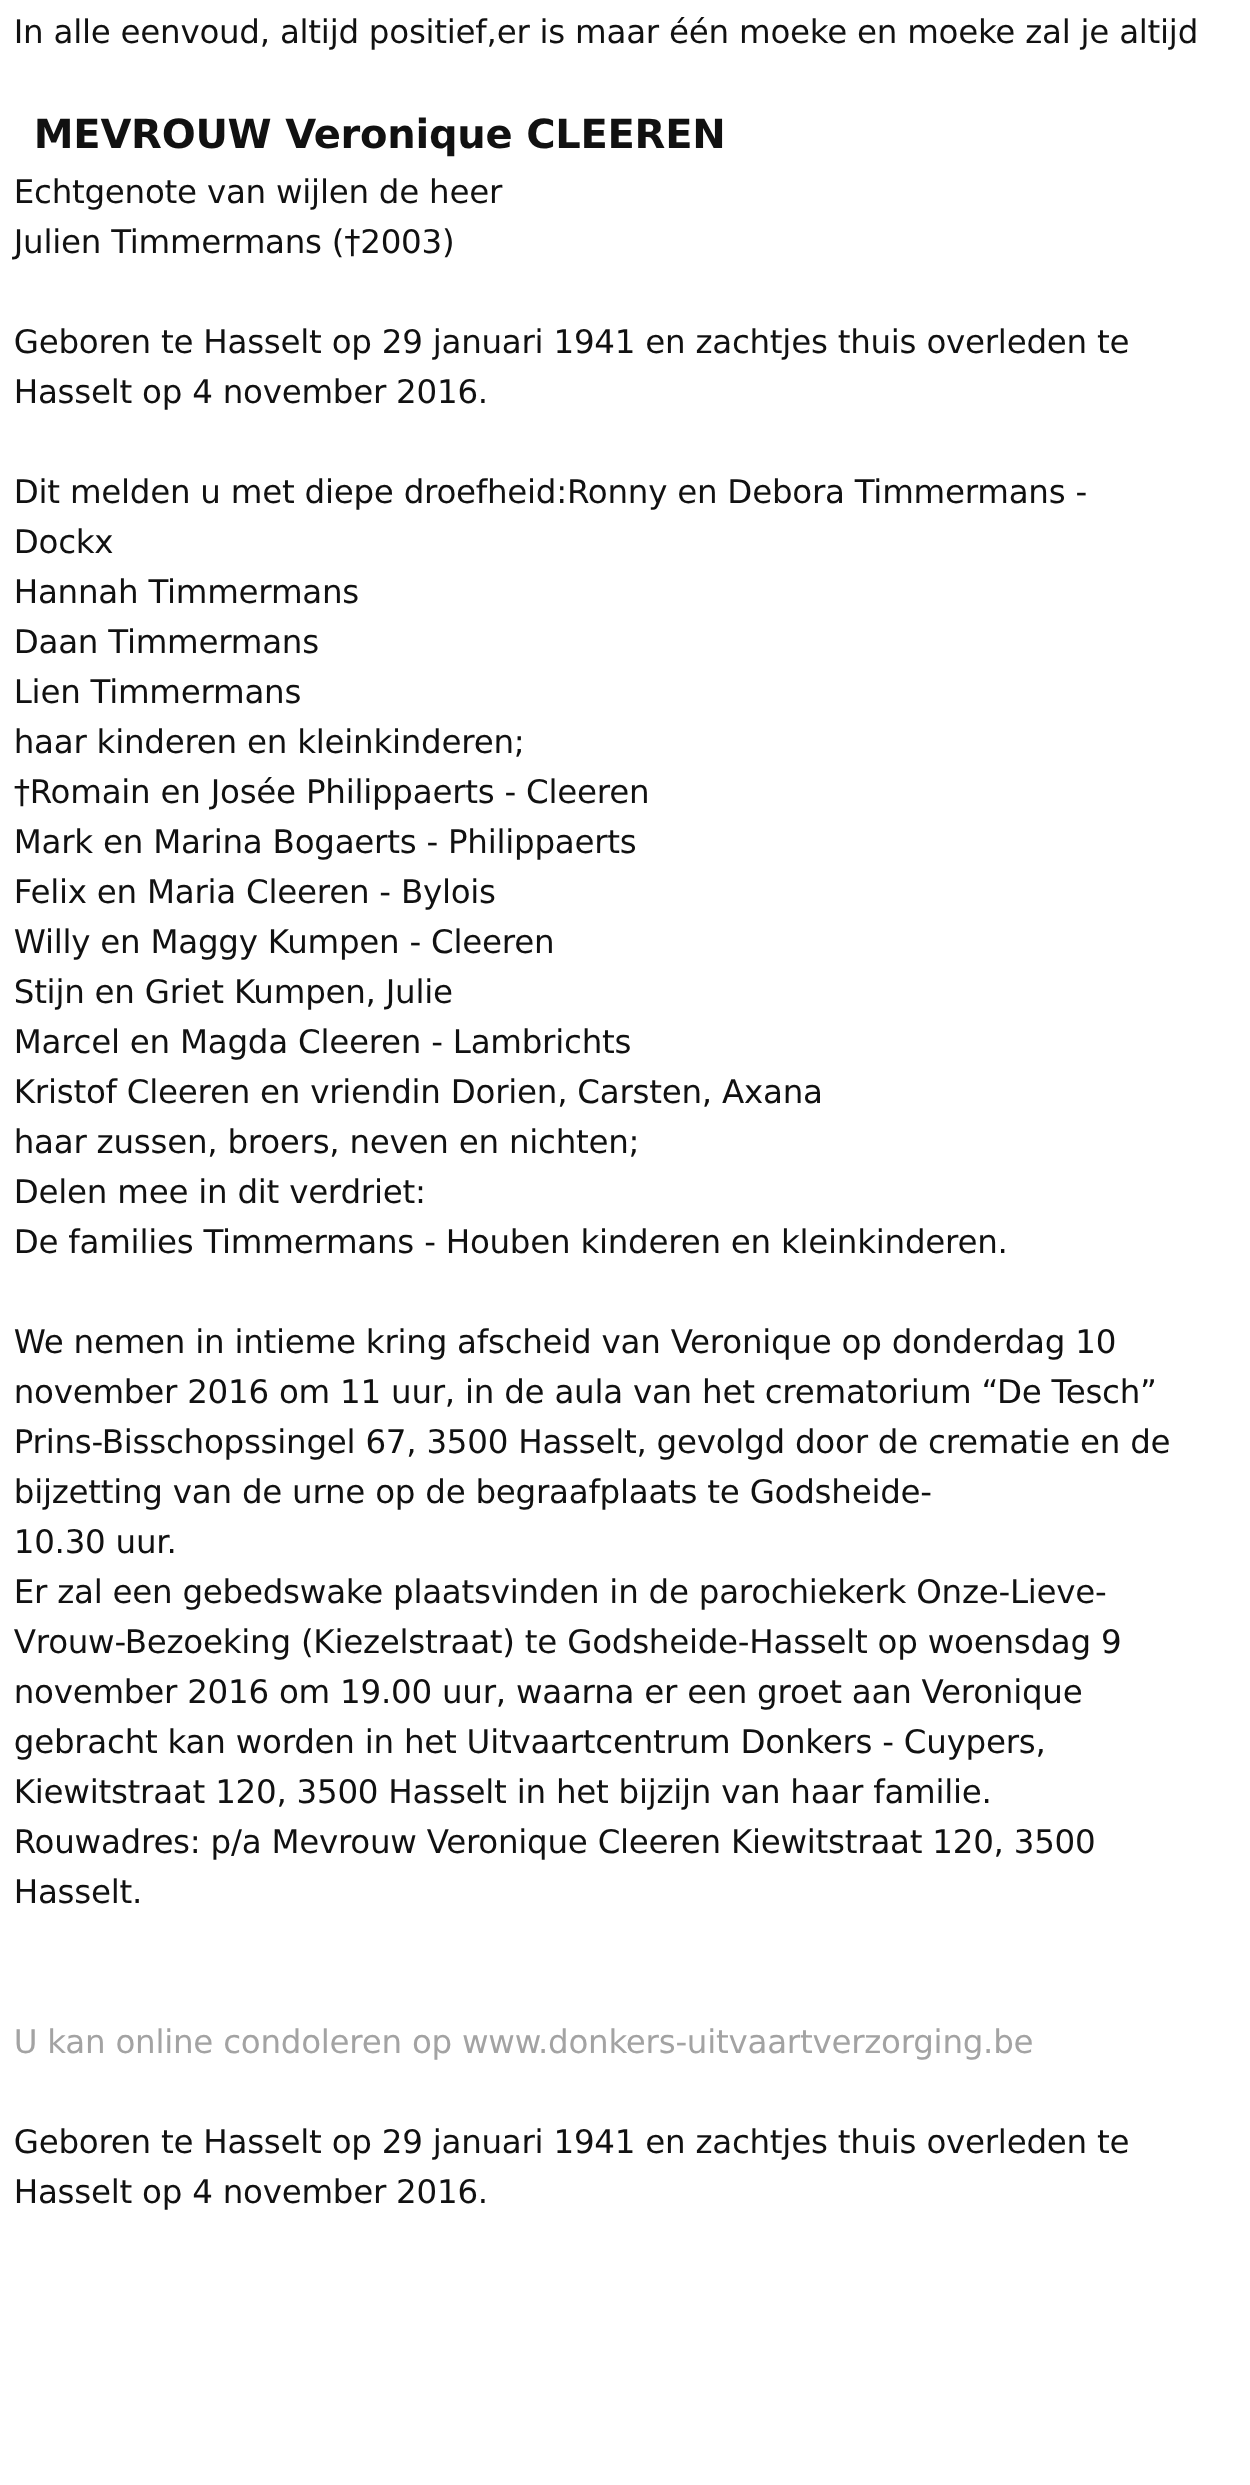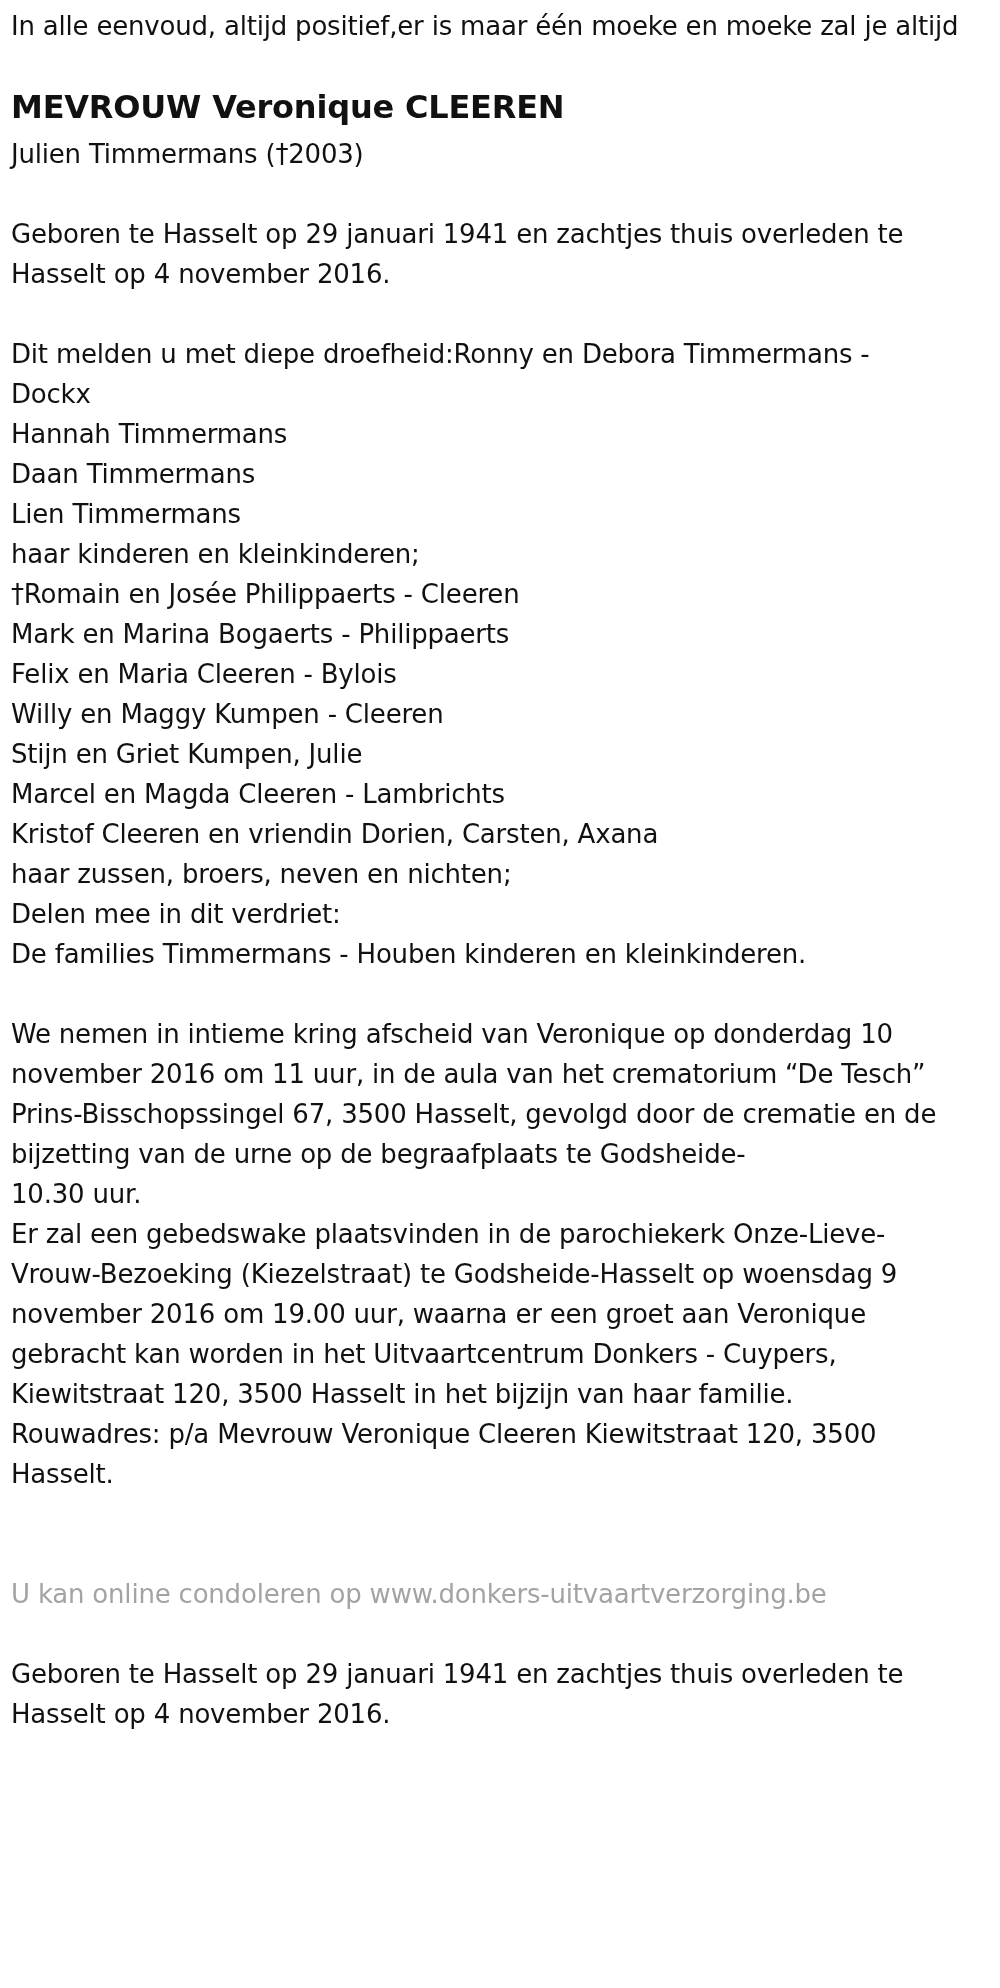--- a/index.html
+++ b/index.html
@@ -26,38 +26,39 @@
       height: 40px;
       white-space: nowrap;
       letter-spacing: -0.2px;
     }
     .blank { height: 40px; }
     .heading {
       font-size: 32px;
       font-weight: bold;
       line-height: 44px;
       height: 44px;
-      margin: 39px 0 5px 0;
+      margin: 39px 0 5px 16px;
       white-space: nowrap;
       letter-spacing: -0.2px;
     }
     .muted { color: #a3a3a3; }
   </style>
 </head>
 <body>
 
 <div class="page">
 
   <div>
     <span class="line">In alle eenvoud, altijd positief,er is maar één moeke en moeke zal je altijd</span>
   </div>
 
   <div class="heading">MEVROUW Veronique CLEEREN</div>
 
   <div>
+    <span class="line">Echtgenote van wijlen de heer</span>
     <span class="line">Julien Timmermans (†2003)</span>
   </div>
 
   <div class="blank"></div>
 
   <div>
     <span class="line">Geboren te Hasselt op 29 januari 1941 en zachtjes thuis overleden te</span>
     <span class="line">Hasselt op 4 november 2016.</span>
   </div>
 

